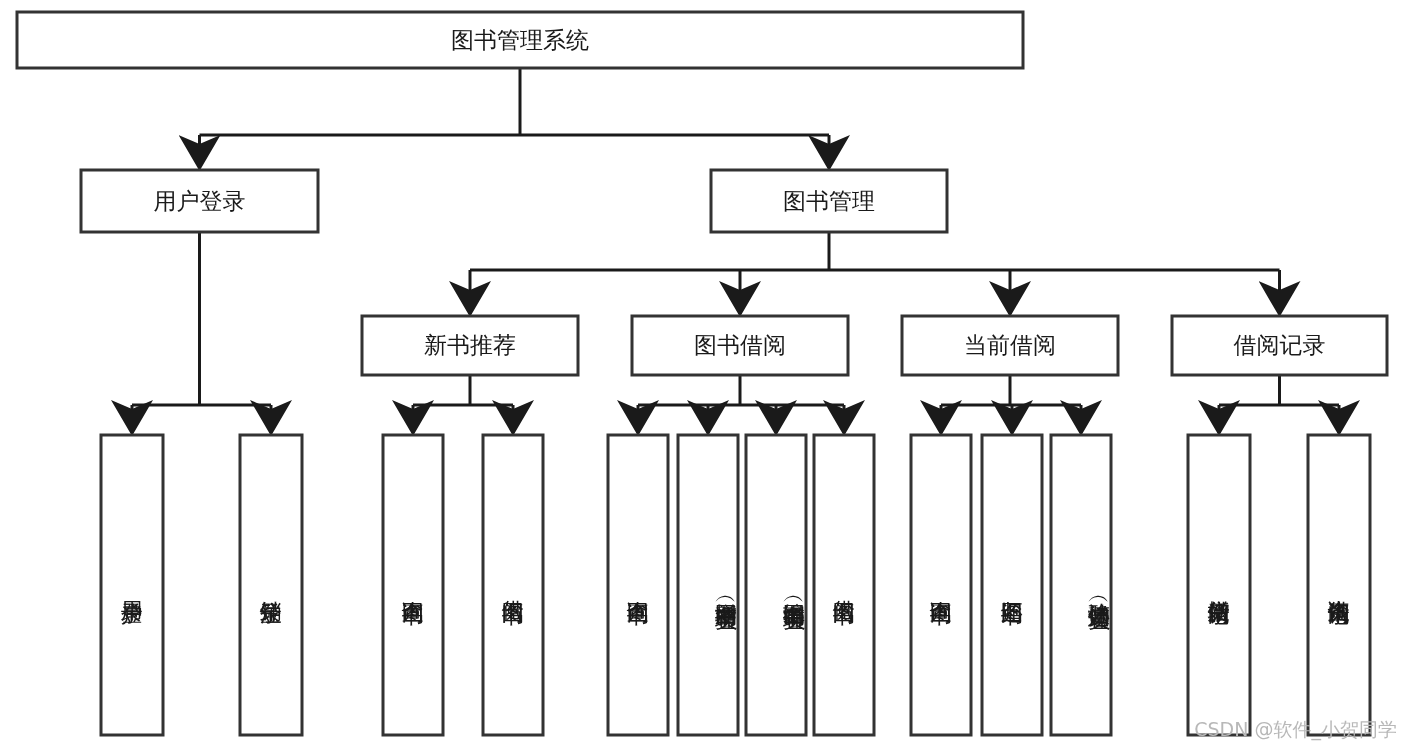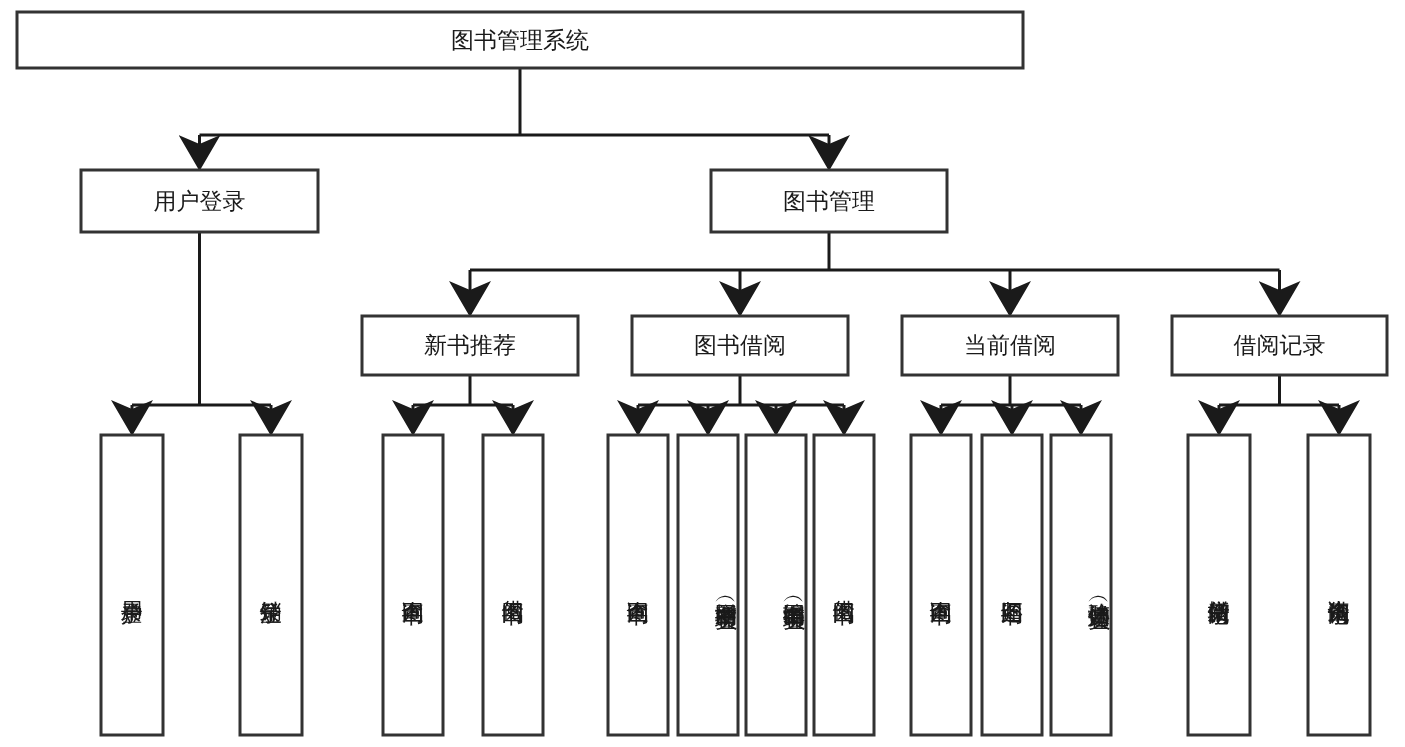--- a/index.html
+++ b/index.html
@@ -204,13 +204,14 @@
       <div class="vlabel" style="left: 678px; top: 443px; width: 60px; height: 292px;">新增图书（管理员）</div>
       <div class="vlabel" style="left: 746px; top: 443px; width: 60px; height: 292px;">编辑图书（管理员）</div>
       <div class="vlabel centered" style="left: 814px; top: 435px; width: 60px; height: 300px;">借阅图书</div>
       <div class="vlabel centered" style="left: 911px; top: 435px; width: 60px; height: 300px;">查询图书</div>
       <div class="vlabel centered" style="left: 982px; top: 435px; width: 60px; height: 300px;">归还图书</div>
       <div class="vlabel" style="left: 1051px; top: 443px; width: 60px; height: 292px;">确认归还（管理员）</div>
       <div class="vlabel centered" style="left: 1188px; top: 435px; width: 62px; height: 300px;">新增借阅记录</div>
       <div class="vlabel centered" style="left: 1308px; top: 435px; width: 62px; height: 300px;">查询借阅记录</div>
     </div>
 
+  <div class="watermark">CSDN @软件_小贺同学</div>
 </div>
 
 </body></html>

